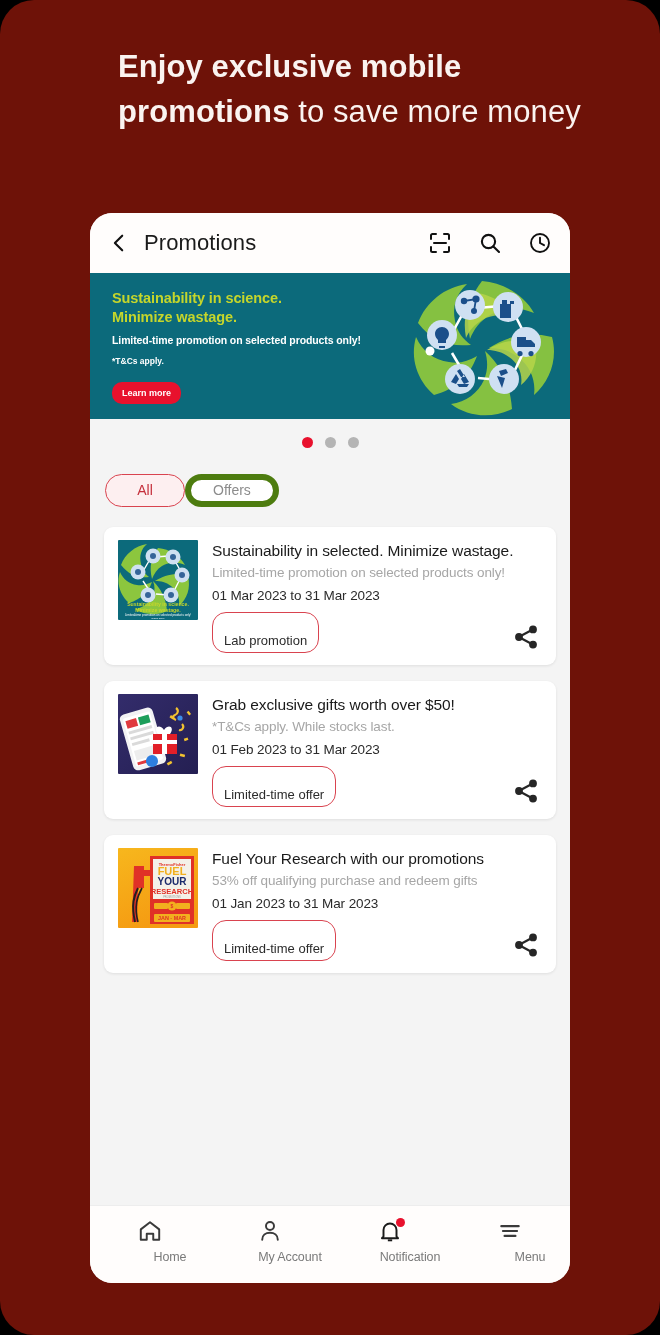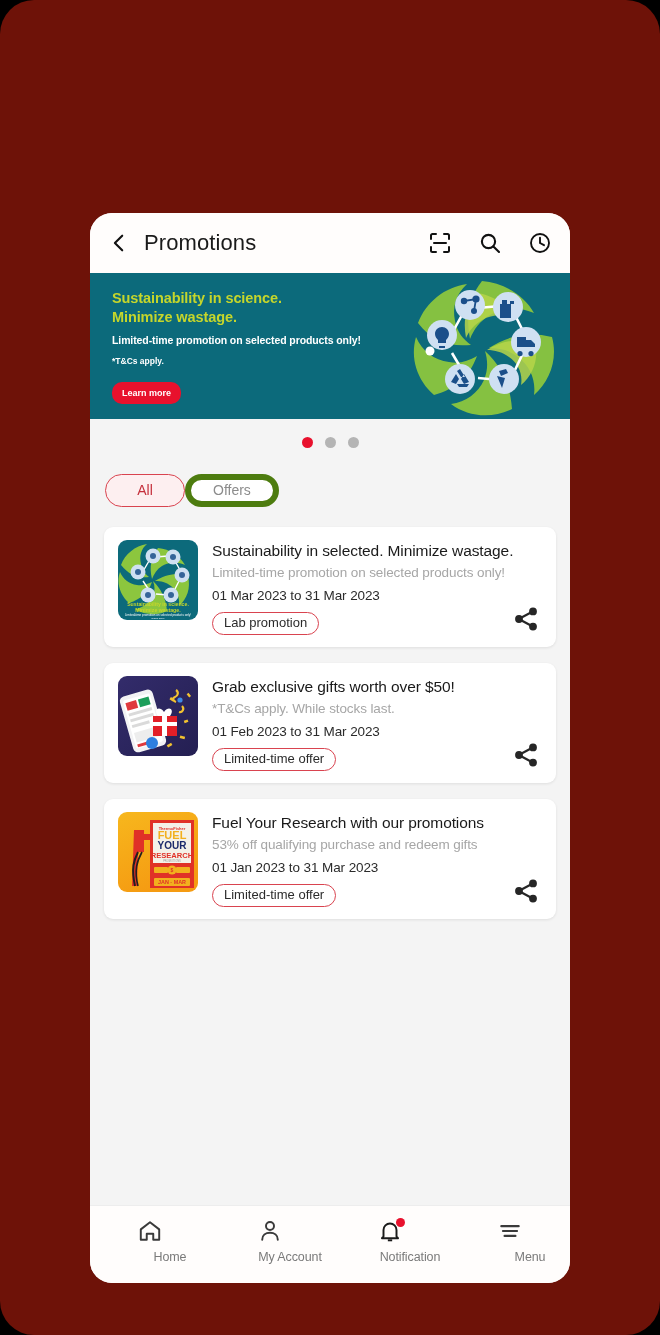--- a/index.html
+++ b/index.html
@@ -131,21 +131,21 @@
     background: #fff;
     border-radius: 9px;
     box-shadow: 0 1px 3px rgba(0,0,0,.09);
     padding: 13px 14px 12px 14px;
     margin-bottom: 16px;
     display: flex;
     position: relative;
   }
   .thumb {
     width: 80px; height: 80px; flex: 0 0 80px;
-    border-radius: 9px; overflow: hidden;
+    border-radius: 1px; overflow: hidden;
     margin-right: 14px;
   }
   .card-body { flex: 1 1 auto; min-width: 0; padding-right: 8px; }
   .card-title {
     font-size: 15.5px; color: #1A1A1A; line-height: 21px;
     letter-spacing: -0.1px;
   }
   .card-desc {
     font-size: 13.5px; color: #A6A6A6; line-height: 19px;
     margin-top: 2px; letter-spacing: -0.1px;
@@ -153,21 +153,21 @@
   .card-date {
     font-size: 13.5px; color: #2B2B2B; margin-top: 6px; letter-spacing: -0.1px;
   }
   .tag {
     display: inline-block;
     margin-top: 9px;
     border: 1px solid #D9434F;
     border-radius: 14px;
     color: #2B2B2B;
     font-size: 13px;
-    padding: 2px 11px 4px 11px;
+    padding: 20px 11px 4px 11px;
     cursor: pointer;
   }
   .share { position: absolute; right: 16px; bottom: 14px; width: 28px; height: 28px; cursor: pointer; }
 
   
   .bottomnav {
     flex: 0 0 78px; height: 78px;
     background: #FFFDFC;
     border-top: 1px solid #EDEDED;
     display: flex; align-items: flex-start;
@@ -182,20 +182,24 @@
   .badge {
     position: absolute; width: 9px; height: 9px; border-radius: 50%;
     background: #E8112D; top: 0px; left: calc(50% + 6px);
   }
 </style>
 </head>
 <body>
 
 <div id="page">
 
+  <div class="headline">
+    <b>Enjoy exclusive mobile</b><br>
+    <b>promotions</b><span> to save more money</span>
+  </div>
 
   <div id="phone">
 
     <div class="appbar">
       <span class="back-chevron">
         <svg width="22" height="22" viewBox="0 0 24 24">
             <path d="M15.5 4 7.5 12l8 8" fill="none" stroke="#111" stroke-width="2.3" stroke-linecap="round" stroke-linejoin="round"></path>
           </svg>
       </span>
       <span class="appbar-title">Promotions</span>

